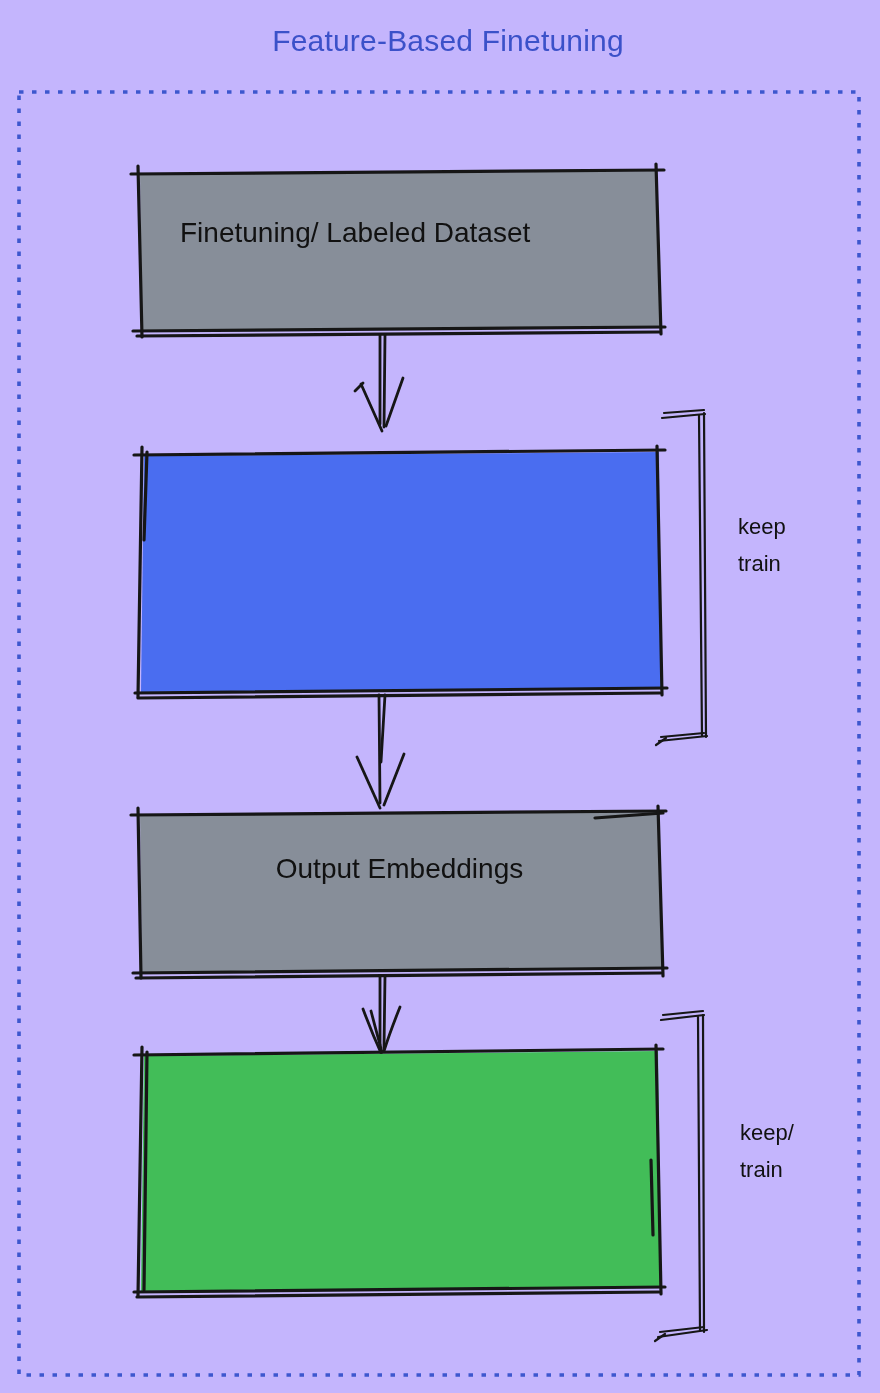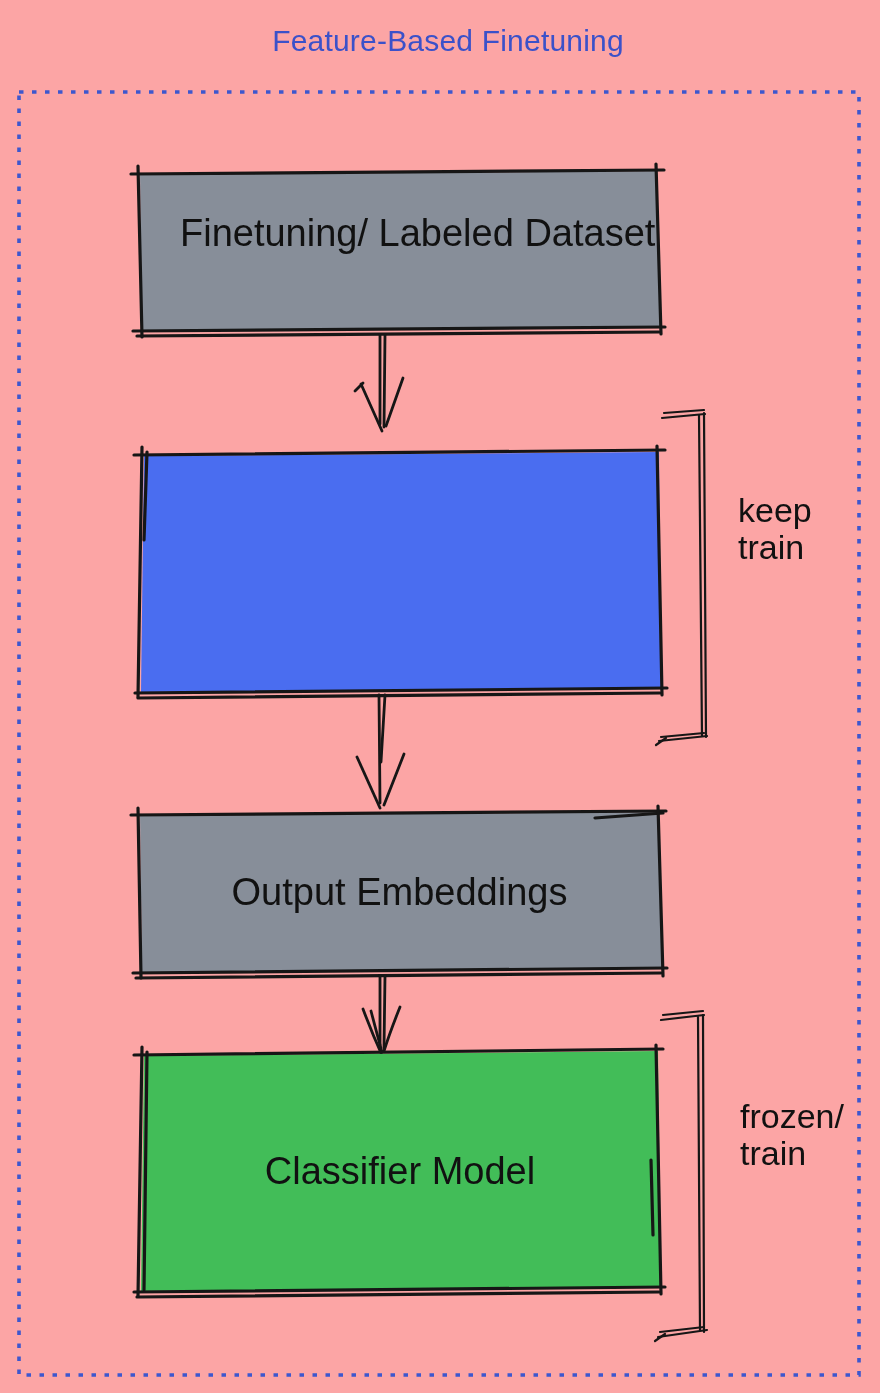--- a/index.html
+++ b/index.html
@@ -5,21 +5,21 @@
   html, body {
     margin: 0;
     padding: 0;
     background: #ffffff;
     font-family: "Liberation Sans", sans-serif;
   }
   .stage {
     position: relative;
     width: 880px;
     height: 1393px;
-    background: #fca5a5;
+    background: #c4b5fd;
     overflow: hidden;
   }
   svg.canvas {
     position: absolute;
     left: 0;
     top: 0;
   }
   
   .ink  { stroke: #161616; stroke-width: 3.2; fill: none; stroke-linecap: round; }
   .ink-arrow { stroke: #161616; stroke-width: 2.8; fill: none; stroke-linecap: round; }
@@ -34,42 +34,43 @@
     font-size: 30px;
     font-weight: 500;
     color: #3B51C9;
     letter-spacing: 0.2px;
   }
   .node-label {
     position: absolute;
     display: flex;
     align-items: center;
     justify-content: center;
-    font-size: 38px;
+    font-size: 28px;
     color: #111111;
     pointer-events: none;
     white-space: nowrap;
   }
   .node-label.dataset {
     left: 137px; top: 172px; width: 523px; height: 158px;
     justify-content: flex-start;
     padding-left: 43px;
     padding-bottom: 36px;
     box-sizing: border-box;
   }
   .node-label.pretrained { left: 140px; top: 452px; width: 522px; height: 240px; }
-  .node-label.embeddings { left: 137px; top: 813px; width: 525px; height: 159px; }
+  .node-label.embeddings { left: 137px; top: 789px; width: 525px; height: 159px; }
   .node-label.classifier { left: 140px; top: 1052px; width: 520px; height: 238px; }
 
   .side-note {
     position: absolute;
-    font-size: 34px;
+    font-size: 22px;
     line-height: 37px;
     color: #111111;
     white-space: nowrap;
+    margin-top: 16px;
   }
   .side-note span { display: block; }
   .side-note.keep-frozen  { left: 738px; top: 492px; }
   .side-note.train-update { left: 740px; top: 1098px; }
 </style>
 </head>
 <body>
 
 <div class="stage">
 
@@ -166,24 +167,23 @@
       <path d="M658,1337 L707,1330"></path>
       <path d="M660,1332 L704,1327"></path>
       <path d="M655,1341 L665,1334"></path>
     </g>
   </svg>
 
   <div class="page-title">Feature-Based Finetuning</div>
 
   <div class="node-label dataset">Finetuning/ Labeled Dataset</div>
   <div class="node-label embeddings">Output Embeddings</div>
-  <div class="node-label classifier">Classifier Model</div>
 
   <div class="side-note keep-frozen">
     <span>keep</span>
     <span>train</span>
   </div>
   <div class="side-note train-update">
-    <span>frozen/</span>
+    <span>keep/</span>
     <span>train</span>
   </div>
 
 </div>
 
 </body></html>

